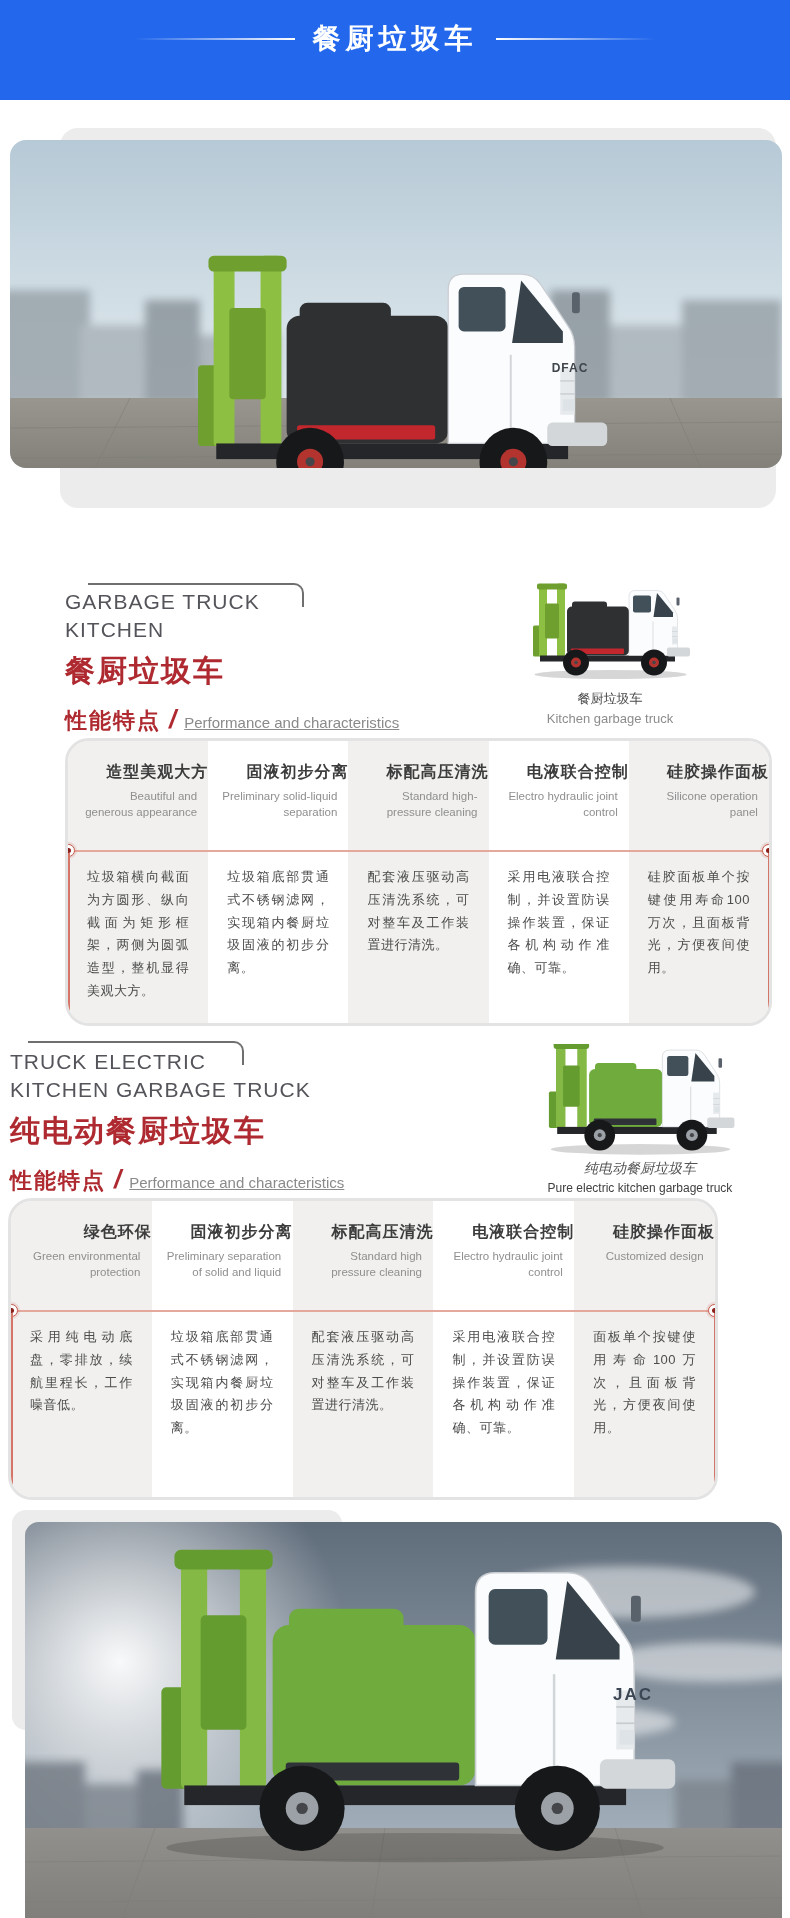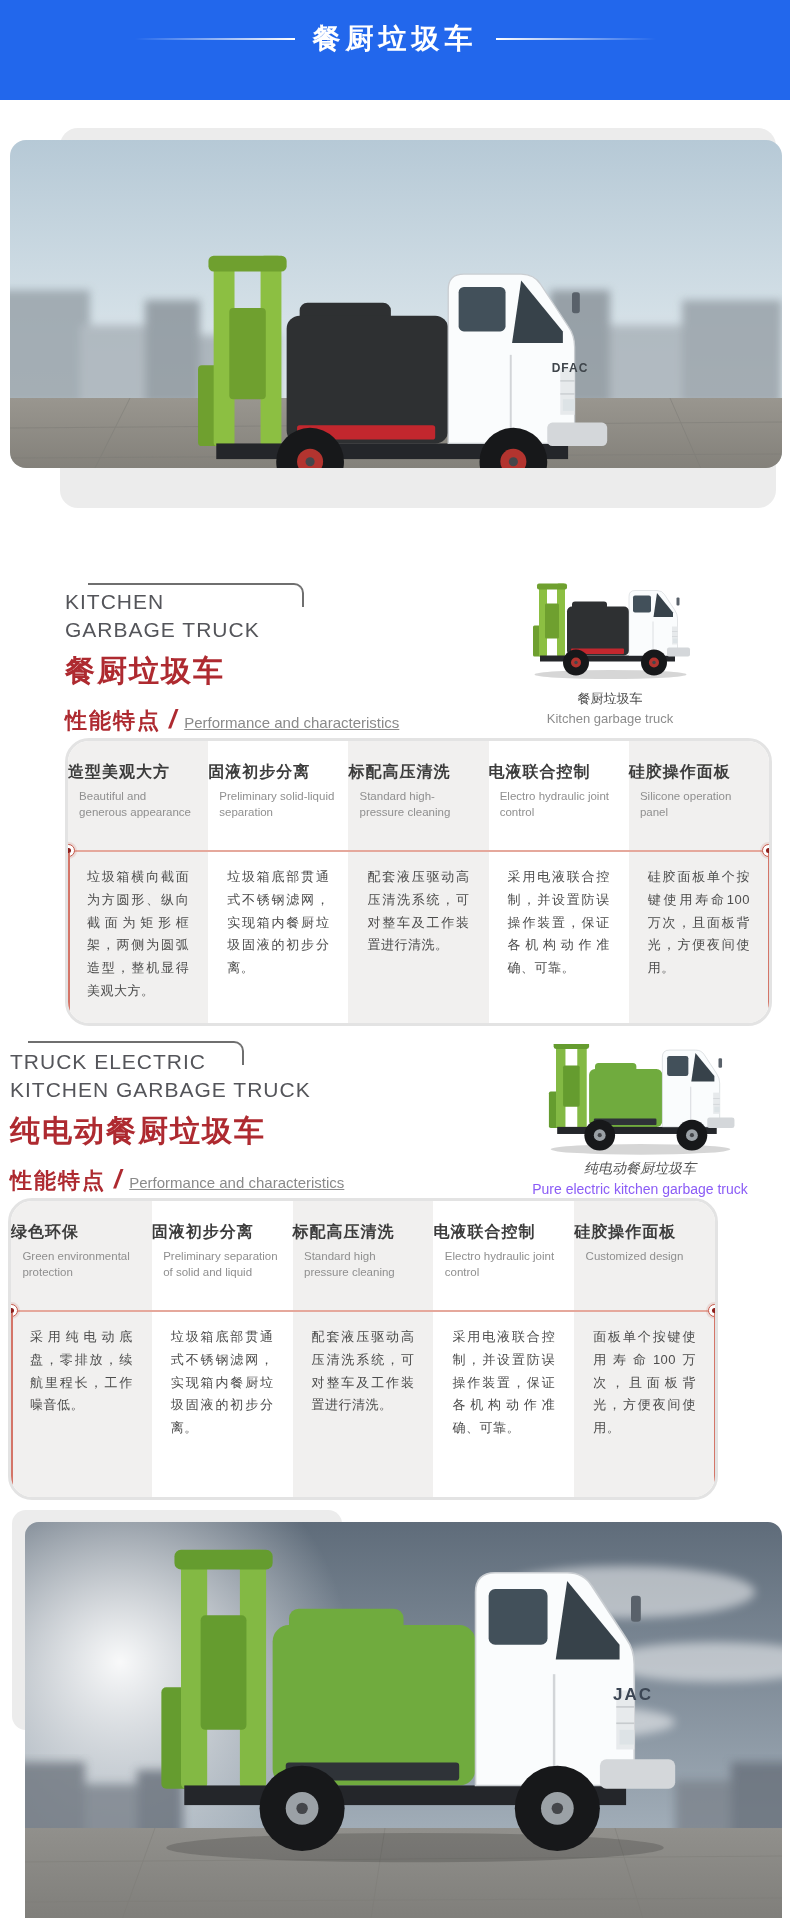--- a/index.html
+++ b/index.html
@@ -42,29 +42,29 @@
   .perf-en{font-size:15px;color:#8a8a8a;text-decoration:underline;}
 
   
   .thumb{position:absolute;text-align:center;}
   .thumb1{left:470px;top:558px;width:200px;}
   .thumb2{left:450px;top:1028px;width:300px;}
   .thumb svg{display:block;margin:0 auto;}
   .thumb-cn{font-size:13px;color:#4a4a4a;margin-top:4px;}
   .thumb2 .thumb-cn{font-style:italic;font-size:14px;color:#555;}
   .thumb-en{font-size:13px;color:#8c8c8c;margin-top:3px;}
-  .thumb2 .thumb-en{color:#8b5cf6;font-size:14px;}
+  .thumb2 .thumb-en{color:#404040;font-size:12px;}
 
   
   .feature-table{position:absolute;display:flex;border:3px solid #e3e3e3;border-radius:24px;background:#fff;overflow:hidden;}
   .t1{left:65px;top:738px;width:701px;height:282px;}
   .t2{left:8px;top:1198px;width:704px;height:296px;}
   .fcol{flex:1 1 0;display:flex;flex-direction:column;}
   .fcol.shaded{background:#f1f0ef;}
-  .fhead{height:88px;flex:0 0 88px;text-align:left;padding-top:21px;box-sizing:content-box;}
+  .fhead{height:88px;flex:0 0 88px;text-align:right;padding-top:21px;box-sizing:content-box;}
   .fcn{font-size:16px;font-weight:bold;color:#3c3c3c;letter-spacing:1px;}
   .fen{font-size:11.5px;color:#8f8f8f;line-height:1.35;margin:6px auto 0;max-width:118px;}
   .fbody{padding:16px 19px;font-size:13px;color:#4c4c4c;line-height:1.75;letter-spacing:.5px;text-align:justify;}
   .divider{position:absolute;left:0;right:0;top:109px;height:2px;background:#e5a89c;}
   .divider .dot{position:absolute;top:-6px;width:11px;height:11px;border:1.5px solid #c4584a;border-radius:50%;background:#fff;box-shadow:0 0 0 2px rgba(196,88,74,.15);}
   .divider .dot::after{content:"";position:absolute;left:3px;top:3px;width:5px;height:5px;border-radius:50%;background:#8e201c;}
   .divider .dot.dl{left:-6px;}
   .divider .dot.dr{right:-6px;}
   .edge-line{position:absolute;top:112px;bottom:8px;width:1.5px;background:#d47568;}
   .edge-line.el{left:0;}
@@ -166,22 +166,22 @@
         <line x1="660" y1="258" x2="730" y2="418"></line>
       </g>
       <use href="#truck-side" class="truck-dfac" x="175" y="100" width="430" height="274"></use>
       <text x="560" y="232" font-size="12" font-weight="bold" fill="#3f454b" letter-spacing="1" text-anchor="middle">DFAC</text>
     </svg>
   </div>
 
   <div class="bracket bracket1"></div>
   <section class="sec sec1">
     <div class="en-heading">
+      <div>GARBAGE TRUCK</div>
       <div>KITCHEN</div>
-      <div>GARBAGE TRUCK</div>
     </div>
     <h2 class="cn-title">餐厨垃圾车</h2>
     <div class="perf-row">
       <span class="perf-cn">性能特点</span>
       <span class="perf-slash">/</span>
       <span class="perf-en">Performance and characteristics</span>
     </div>
   </section>
 
   <figure class="thumb thumb1">

